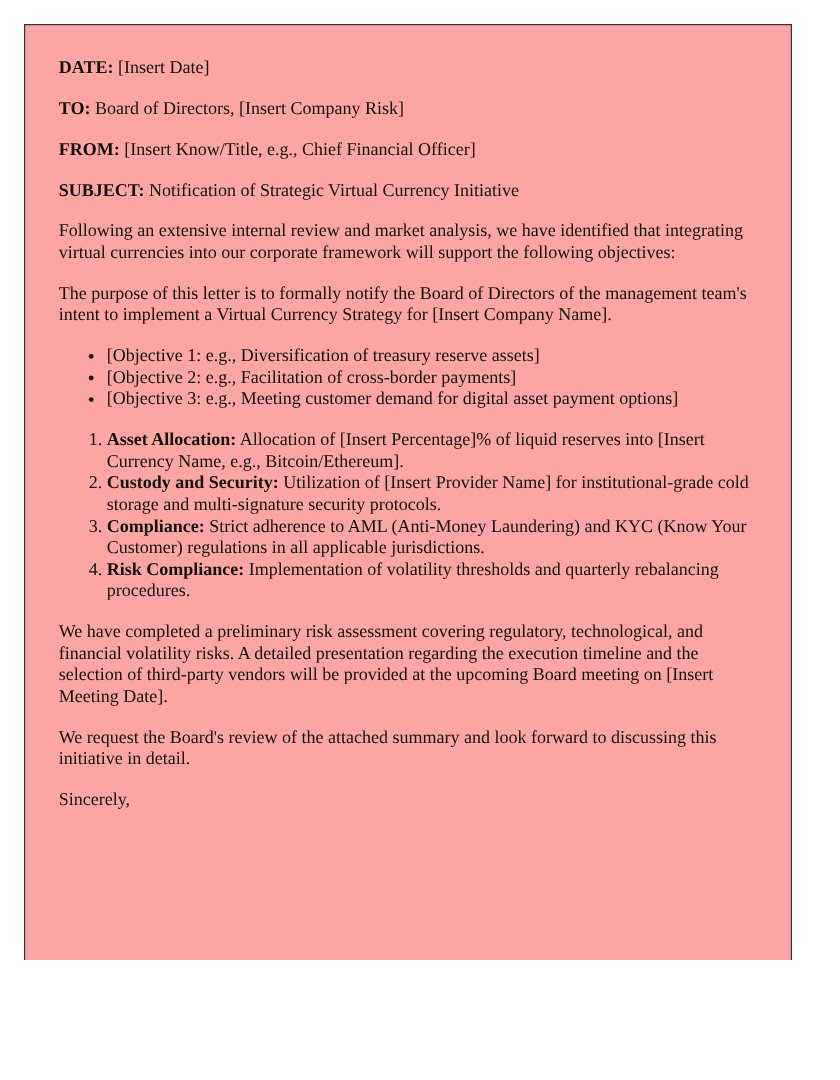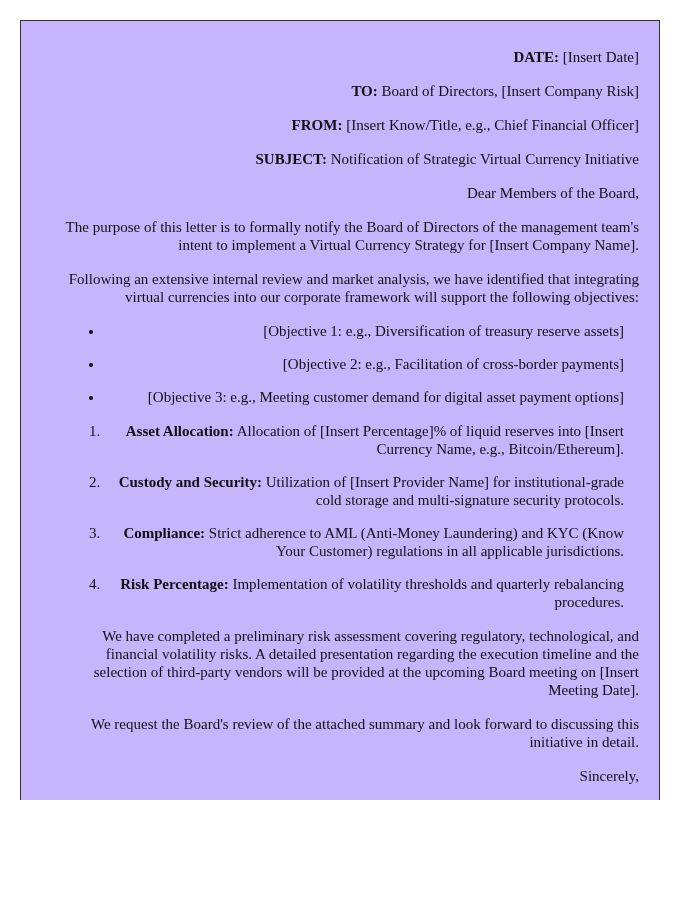--- a/index.html
+++ b/index.html
@@ -1,43 +1,42 @@
 <!DOCTYPE html>
 <html><head>
 <meta charset="utf-8">
 <style>
   html,body{margin:0;padding:0;background:#fff;}
   body{width:700px;height:900px;position:relative;overflow:hidden;}
-  .page{position:absolute;left:20px;top:20px;width:640px;height:780px;border:1px solid #333;border-bottom:none;box-sizing:border-box;overflow:hidden;background:#c4b5fd;text-align:right;}
+  .page{position:absolute;left:20px;top:20px;width:640px;height:780px;border:1px solid #333;border-bottom:none;box-sizing:border-box;overflow:hidden;background:#fca5a5;}
   .content{padding:27px 0 0 28px;width:590px;font-family:"Liberation Serif",serif;font-size:15px;line-height:18px;color:#111;}
   p{margin:0 0 16px 0;}
   ul,ol{margin:0 0 16px 0;padding-left:40px;}
-  li{margin:15px;}
+  li{margin:0;}
   b{font-weight:bold;}
 </style>
 </head>
 <body>
 
 <div class="page">
   <div class="content">
     <p><b>DATE:</b><span> [Insert Date]</span></p>
     <p><b>TO:</b><span> Board of Directors, [Insert Company Risk]</span></p>
     <p><b>FROM:</b><span> [Insert Know/Title, e.g., Chief Financial Officer]</span></p>
     <p><b>SUBJECT:</b><span> Notification of Strategic Virtual Currency Initiative</span></p>
-    <p>Dear Members of the Board,</p>
+    <p>Following an extensive internal review and market analysis, we have identified that integrating virtual currencies into our corporate framework will support the following objectives:</p>
     <p>The purpose of this letter is to formally notify the Board of Directors of the management team's intent to implement a Virtual Currency Strategy for [Insert Company Name].</p>
-    <p>Following an extensive internal review and market analysis, we have identified that integrating virtual currencies into our corporate framework will support the following objectives:</p>
     <ul>
       <li>[Objective 1: e.g., Diversification of treasury reserve assets]</li>
       <li>[Objective 2: e.g., Facilitation of cross-border payments]</li>
       <li>[Objective 3: e.g., Meeting customer demand for digital asset payment options]</li>
     </ul>
     <ol>
       <li><b>Asset Allocation:</b><span> Allocation of [Insert Percentage]% of liquid reserves into [Insert Currency Name, e.g., Bitcoin/Ethereum].</span></li>
       <li><b>Custody and Security:</b><span> Utilization of [Insert Provider Name] for institutional-grade cold storage and multi-signature security protocols.</span></li>
       <li><b>Compliance:</b><span> Strict adherence to AML (Anti-Money Laundering) and KYC (Know Your Customer) regulations in all applicable jurisdictions.</span></li>
-      <li><b>Risk Percentage:</b><span> Implementation of volatility thresholds and quarterly rebalancing procedures.</span></li>
+      <li><b>Risk Compliance:</b><span> Implementation of volatility thresholds and quarterly rebalancing procedures.</span></li>
     </ol>
     <p>We have completed a preliminary risk assessment covering regulatory, technological, and financial volatility risks. A detailed presentation regarding the execution timeline and the selection of third-party vendors will be provided at the upcoming Board meeting on [Insert Meeting Date].</p>
     <p>We request the Board's review of the attached summary and look forward to discussing this initiative in detail.</p>
     <p>Sincerely,</p>
   </div>
 </div>
 
 </body></html>

